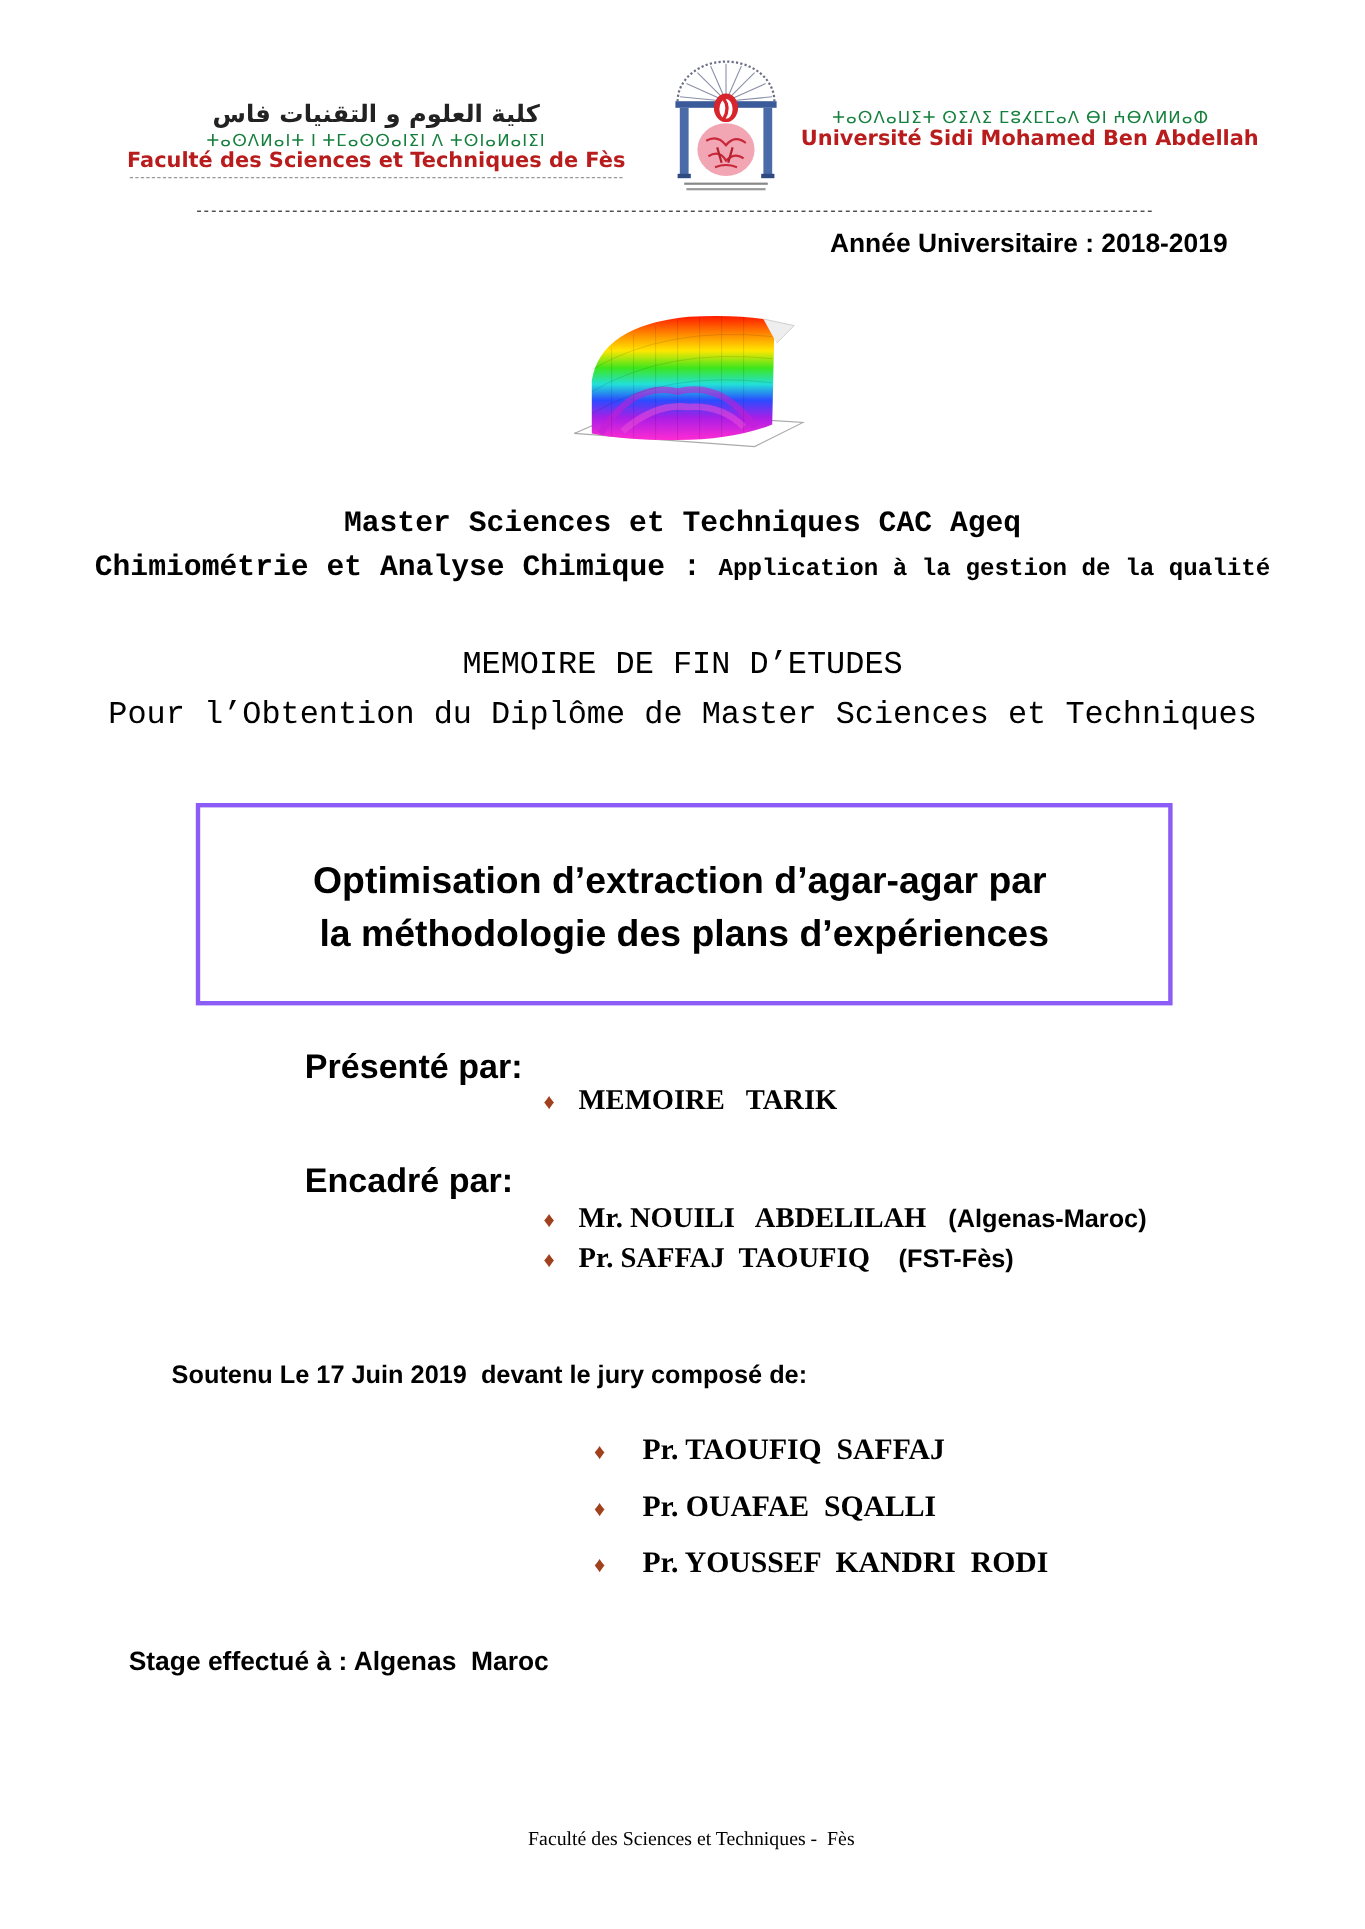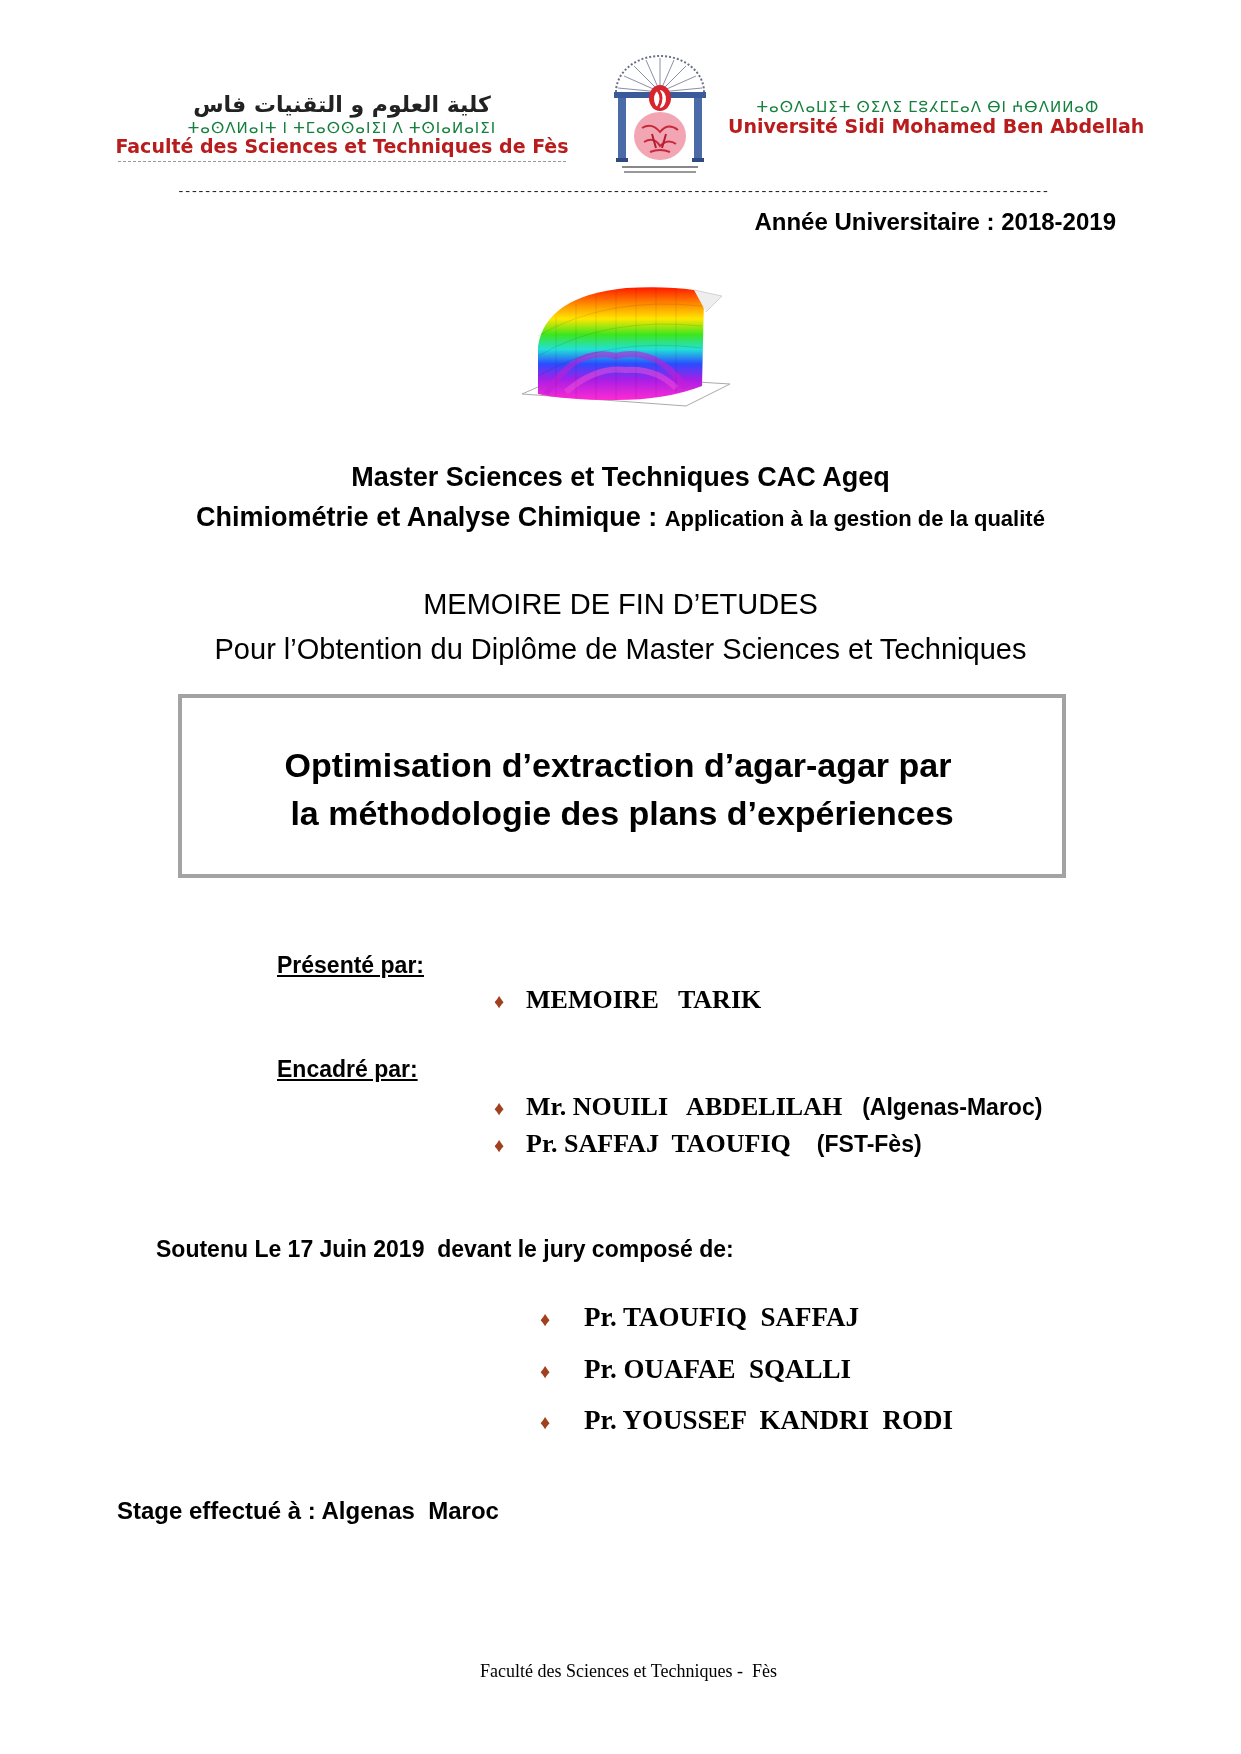--- a/index.html
+++ b/index.html
@@ -10,31 +10,31 @@
 
   
   .hdr-ar { font-family:"DejaVu Sans", sans-serif; font-weight:bold; font-size:22px; color:#222; direction:rtl; white-space:nowrap; }
   .hdr-tif { font-family:Liberation Sans, sans-serif; font-size:15px; color:#15803d; letter-spacing:1px; white-space:nowrap; }
   .hdr-fr { font-family:"DejaVu Sans", sans-serif; font-weight:bold; font-size:19px; color:#b91c1c; white-space:nowrap; }
   .hdr-rule { border-top:1px dashed #999; height:0; }
   .dashline { font-family:"Liberation Mono", monospace; font-size:13px; letter-spacing:-1.1px; color:#111; white-space:nowrap; overflow:hidden; }
 
   .year { font-family:"Liberation Sans", sans-serif; font-weight:bold; font-size:24px; white-space:nowrap; }
 
-  .center { text-align:center; left:0; width:1241px; }
+  .center { text-align:center; left:0; width:1241px;font-family:Liberation Mono, monospace; }
   .b { font-weight:bold; }
   .m1 { font-size:27px; }
   .m2 { font-size:27px; }
   .m2 small { font-size:22px; }
   .memo { font-size:29px; font-weight:normal; }
 
-  .titlebox { border:4px solid #a3a3a3; box-sizing:border-box; }
+  .titlebox { border:4px solid #8b5cf6; box-sizing:border-box;margin-top:36px; }
   .title-line { font-size:34px; font-weight:bold; text-align:center; white-space:nowrap; }
 
-  .label-u { font-size:23px; font-weight:bold; text-decoration:underline; white-space:nowrap; }
+  .label-u { font-size:31px; font-weight:bold; white-space:nowrap; }
   .bullet { color:#a0401c; font-size:20px; display:inline-block; width:32px; }
   .name { font-family:"Liberation Serif", serif; font-weight:bold; font-size:26px; white-space:pre; }
   .aff { font-family:"Liberation Sans", sans-serif; font-weight:bold; font-size:23px; white-space:pre; }
   .line { white-space:nowrap; display:flex; align-items:baseline; }
 
   .soutenu { font-size:23px; font-weight:bold; white-space:pre; }
   .jury { font-family:"Liberation Serif", serif; font-weight:bold; font-size:27px; white-space:pre; }
   .jbullet { color:#a0401c; font-size:20px; display:inline-block; width:44px; }
 
   .stage { font-size:24px; font-weight:bold; white-space:pre; }

